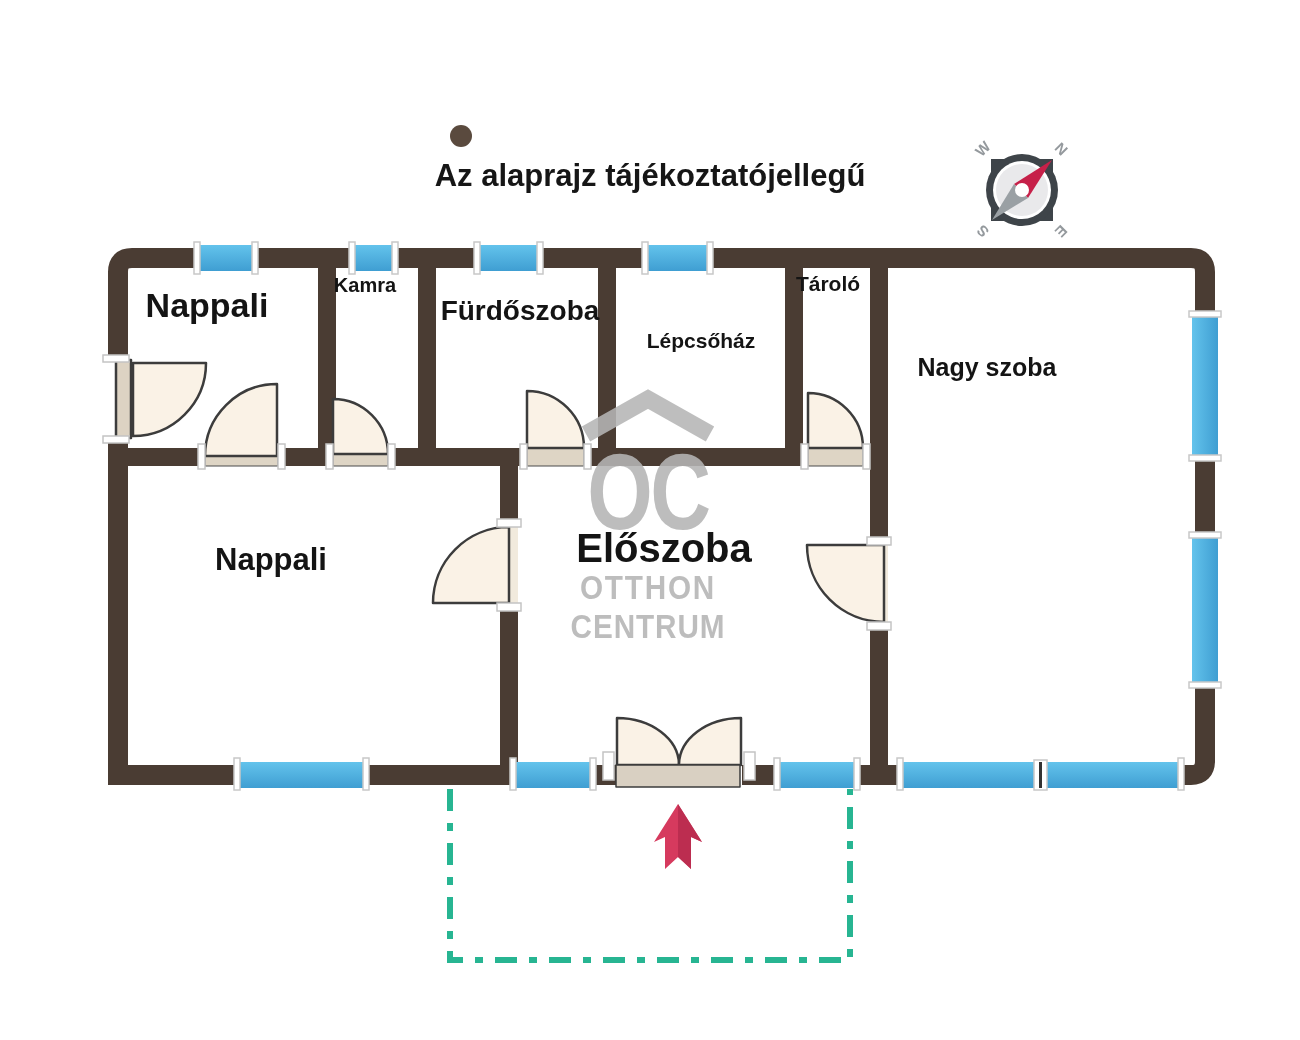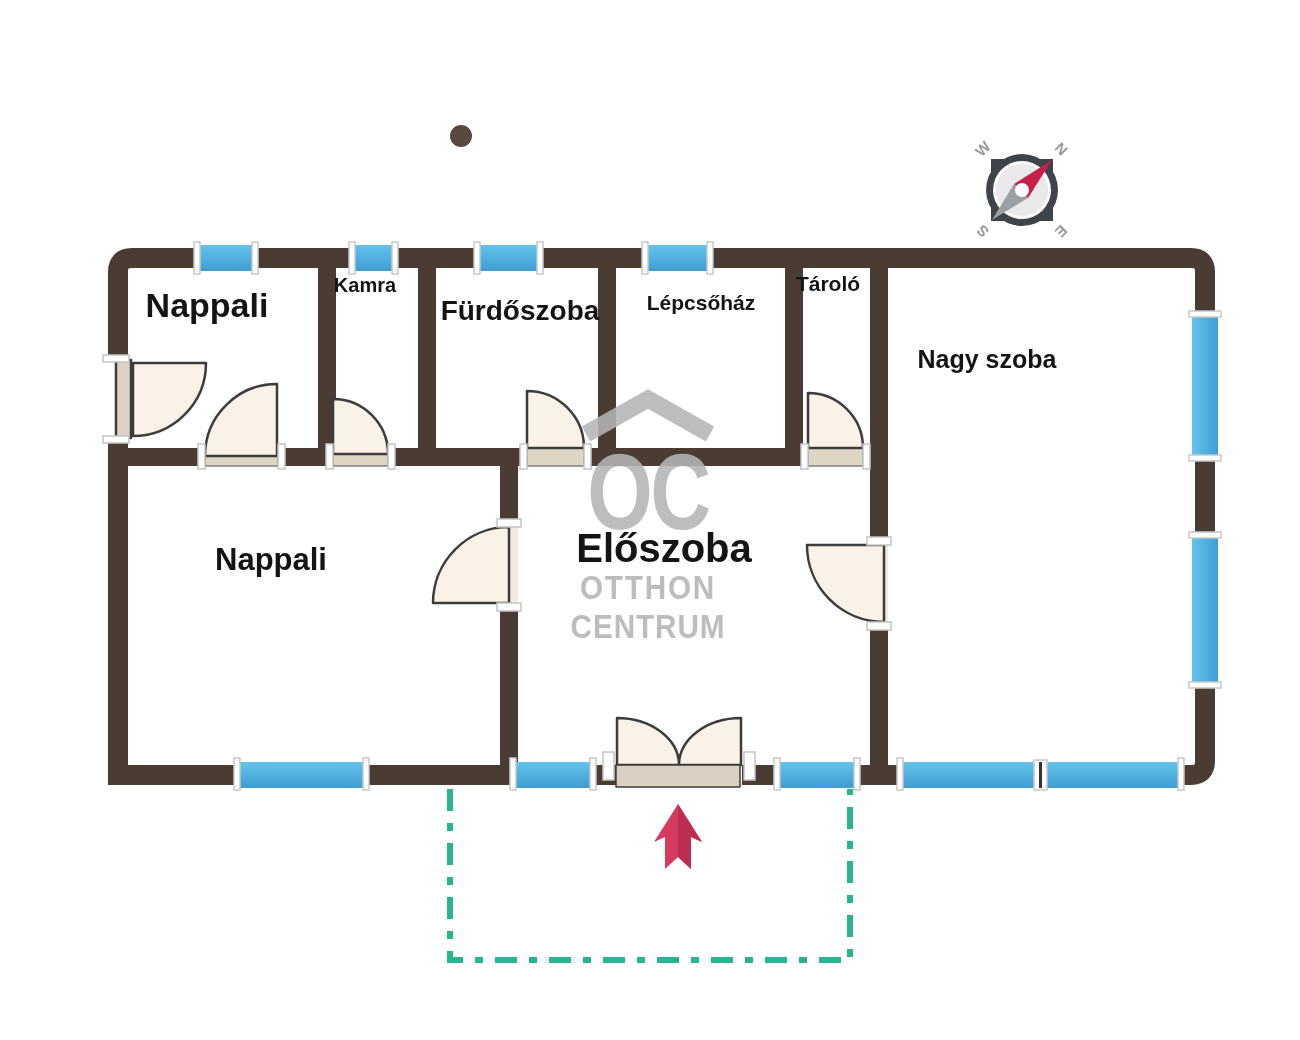--- a/index.html
+++ b/index.html
@@ -4,21 +4,21 @@
 <style>
   html,body{margin:0;padding:0;background:#ffffff;}
   #stage{position:relative;width:1300px;height:1040px;background:#ffffff;overflow:hidden;
          font-family:"Liberation Sans", sans-serif;}
   #plan-svg{position:absolute;left:0;top:0;}
   .room-label{position:absolute;transform:translate(-50%,-50%);font-weight:bold;color:#141414;
               white-space:nowrap;letter-spacing:0px;}
   #label-konyha{font-size:34px;}
   #label-kamra{font-size:20px;text-align:center;}
   #label-furdoszoba{font-size:28px;}
-  #label-lepcsohaz{font-size:21px;}
+  #label-lepcsohaz{font-size:21px;margin-top:38px;}
   #label-tarolo{font-size:21px;}
   #label-nagyszoba{font-size:25px;}
   #label-nappali{font-size:31px;}
   #label-eloszoba{font-size:40px;}
   #title{position:absolute;left:650px;top:176px;transform:translate(-50%,-50%);
          font-size:31px;font-weight:bold;color:#161616;white-space:nowrap;}
   #title-dot{position:absolute;left:450px;top:125px;width:22px;height:22px;border-radius:50%;
              background:#5a4a3e;}
   .wm{position:absolute;color:#b5b5b5;opacity:0.88;font-weight:bold;white-space:nowrap;}
   #wm-logo{left:648px;top:491px;transform:translate(-50%,-50%) scaleX(0.78);font-size:108px;
@@ -193,23 +193,24 @@
       <text x="983" y="236" transform="rotate(225 983 231)">S</text>
     </g>
   </g>
 </svg>
 
   <div class="wm" id="wm-logo">OC</div>
   <div class="wm" id="wm-line1">OTTHON</div>
   <div class="wm" id="wm-line2">CENTRUM</div>
 
   <div id="title-dot"></div>
+  <div id="title">Az alaprajz tájékoztatójellegű</div>
 
   <div class="room-label" id="label-konyha" style="left:207px;top:305px;">Nappali</div>
   <div class="room-label" id="label-kamra" style="left:365px;top:285px;">Kamra</div>
   <div class="room-label" id="label-furdoszoba" style="left:520px;top:311px;">Fürdőszoba</div>
   <div class="room-label" id="label-lepcsohaz" style="left:701px;top:303px;">Lépcsőház</div>
   <div class="room-label" id="label-tarolo" style="left:828px;top:284px;">Tároló</div>
-  <div class="room-label" id="label-nagyszoba" style="left:987px;top:359px;">Nagy szoba</div>
+  <div class="room-label" id="label-nagyszoba" style="left:987px;top:367px;">Nagy szoba</div>
   <div class="room-label" id="label-nappali" style="left:271px;top:560px;">Nappali</div>
   <div class="room-label" id="label-eloszoba" style="left:664px;top:548px;">Előszoba</div>
 
 </div>
 
 </body></html>

